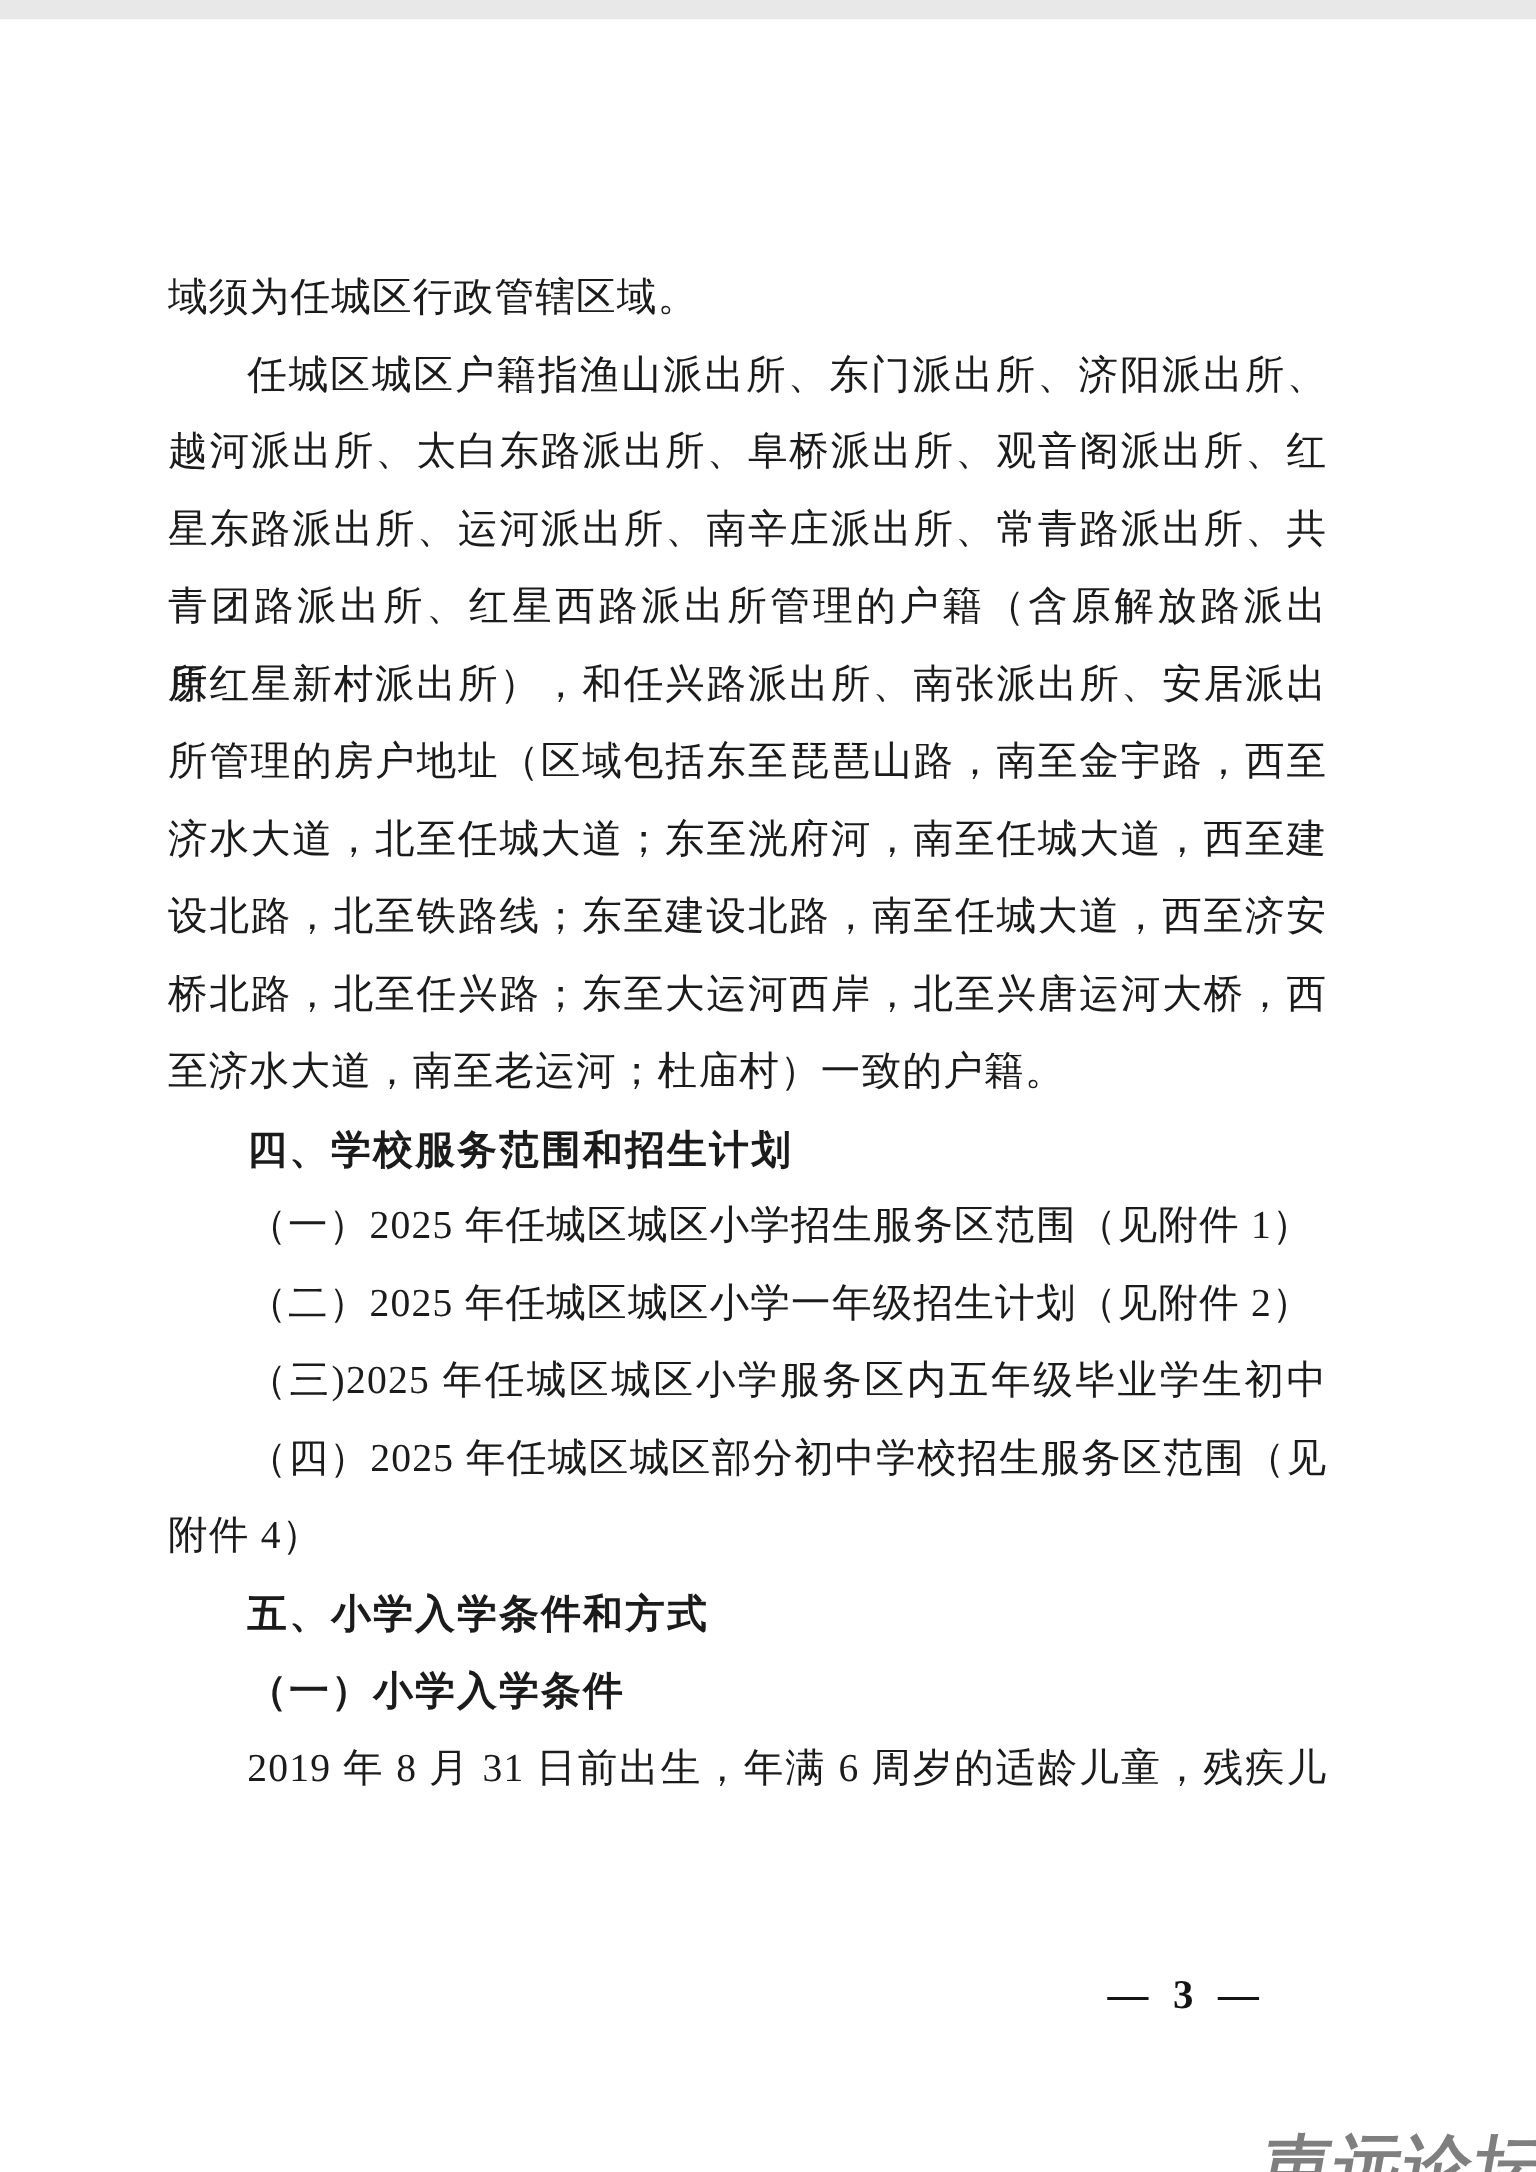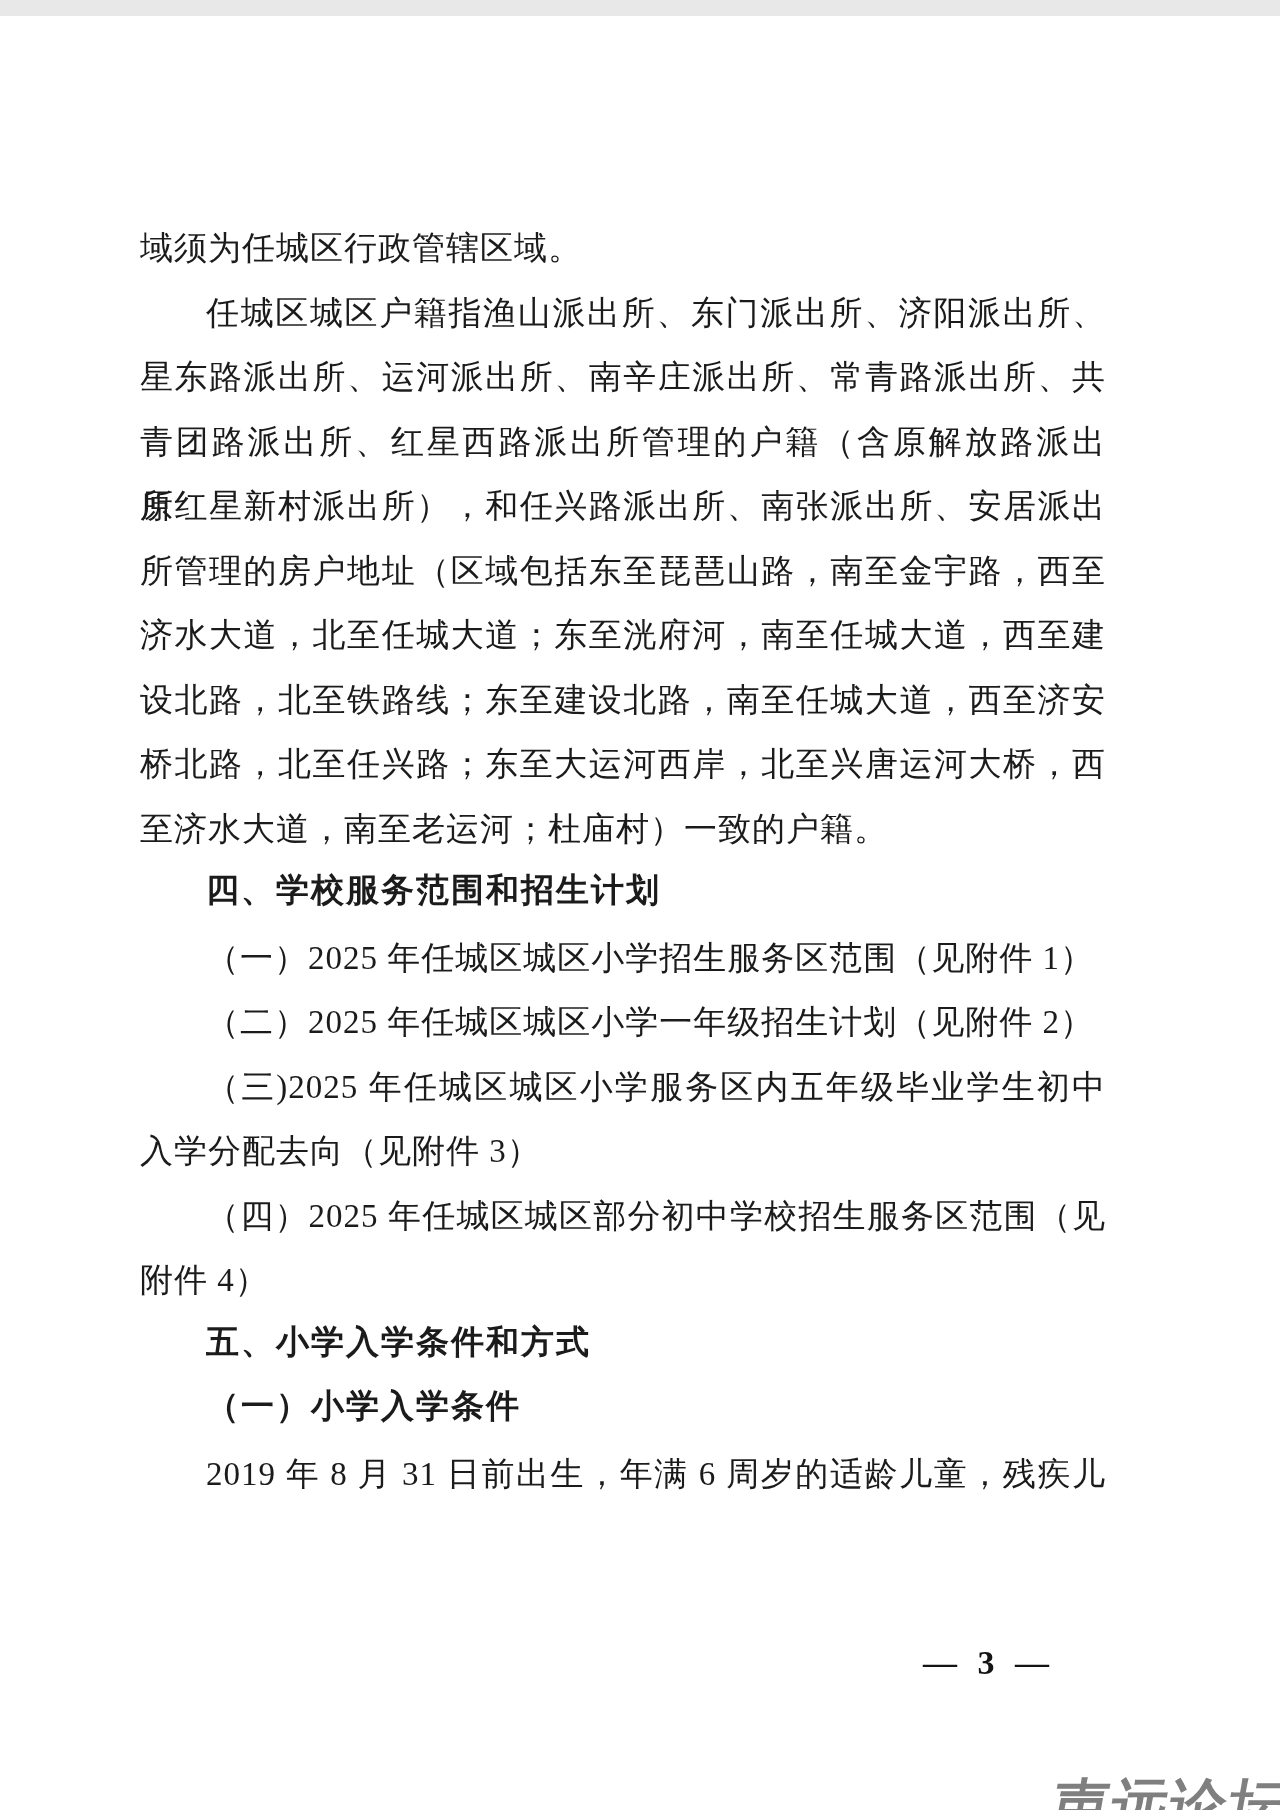--- a/index.html
+++ b/index.html
@@ -25,21 +25,21 @@
     text-align-last:left;
     letter-spacing:1px;
     white-space:normal;
     overflow:visible;
   }
   .line.fill   { text-align-last:justify; }
   .line.indent { padding-left:66px; }
   .line.body   { font-weight:normal; }
   .line.item   { font-weight:normal; }
   .line.heading {
-    font-family:Liberation Mono, monospace;
+    font-family:Liberation Sans, sans-serif;
     font-weight:bold;
     letter-spacing:2px;
   }
   .page-number {
     position:absolute;
     top:1628px; right:225px;
     font-size:34px;
     font-weight:bold;
     letter-spacing:6px;
     color:#141414;
@@ -57,33 +57,33 @@
     white-space:nowrap;
   }
 </style>
 </head>
 <body>
 
 <div class="page">
   <div class="text-block">
       <div class="line body">域须为任城区行政管辖区域。</div>
       <div class="line body indent fill">任城区城区户籍指渔山派出所、东门派出所、济阳派出所、</div>
+      <div class="line body fill">越河派出所、太白东路派出所、阜桥派出所、观音阁派出所、红</div>
       <div class="line body fill">星东路派出所、运河派出所、南辛庄派出所、常青路派出所、共</div>
       <div class="line body fill">青团路派出所、红星西路派出所管理的户籍（含原解放路派出所、</div>
       <div class="line body fill">原红星新村派出所），和任兴路派出所、南张派出所、安居派出</div>
       <div class="line body fill">所管理的房户地址（区域包括东至琵琶山路，南至金宇路，西至</div>
       <div class="line body fill">济水大道，北至任城大道；东至洸府河，南至任城大道，西至建</div>
       <div class="line body fill">设北路，北至铁路线；东至建设北路，南至任城大道，西至济安</div>
       <div class="line body fill">桥北路，北至任兴路；东至大运河西岸，北至兴唐运河大桥，西</div>
       <div class="line body">至济水大道，南至老运河；杜庙村）一致的户籍。</div>
       <div class="line heading indent">四、学校服务范围和招生计划</div>
       <div class="line item indent">（一）2025 年任城区城区小学招生服务区范围（见附件 1）</div>
       <div class="line item indent">（二）2025 年任城区城区小学一年级招生计划（见附件 2）</div>
       <div class="line item indent fill">（三)2025 年任城区城区小学服务区内五年级毕业学生初中</div>
-      <div class="line item">入学分配去向（见附件 3）</div>
       <div class="line item indent fill">（四）2025 年任城区城区部分初中学校招生服务区范围（见</div>
       <div class="line item">附件 4）</div>
       <div class="line heading indent">五、小学入学条件和方式</div>
       <div class="line heading indent">（一）小学入学条件</div>
       <div class="line body indent fill">2019 年 8 月 31 日前出生，年满 6 周岁的适龄儿童，残疾儿</div>
     </div>
 
   <div class="page-number">— 3 —</div>
 
   <div class="watermark">声远论坛</div>

